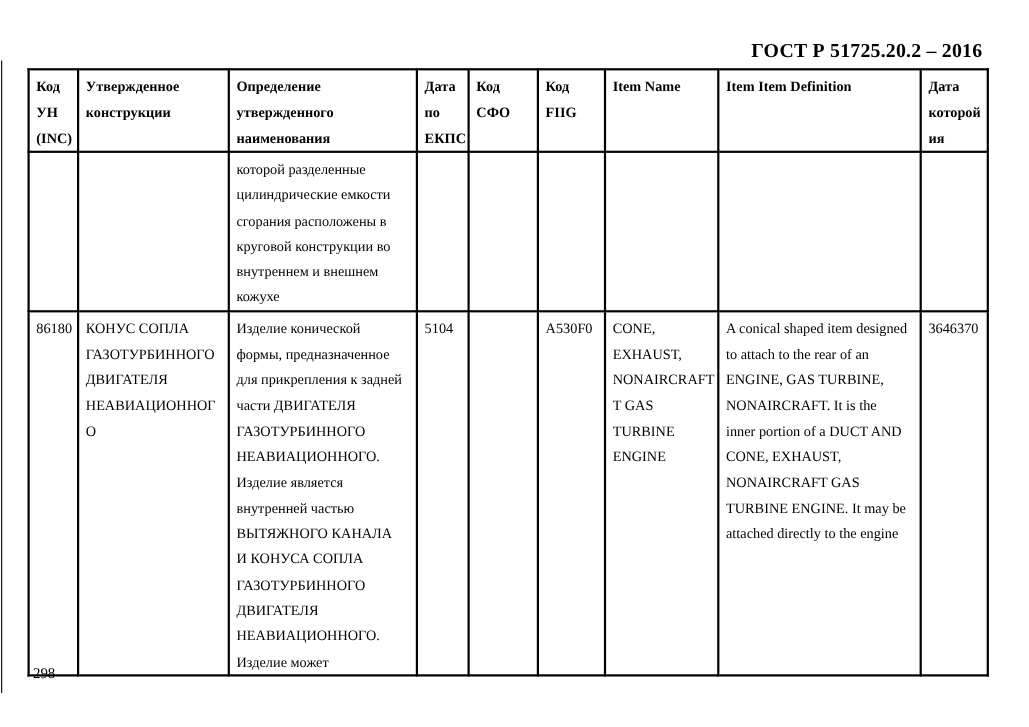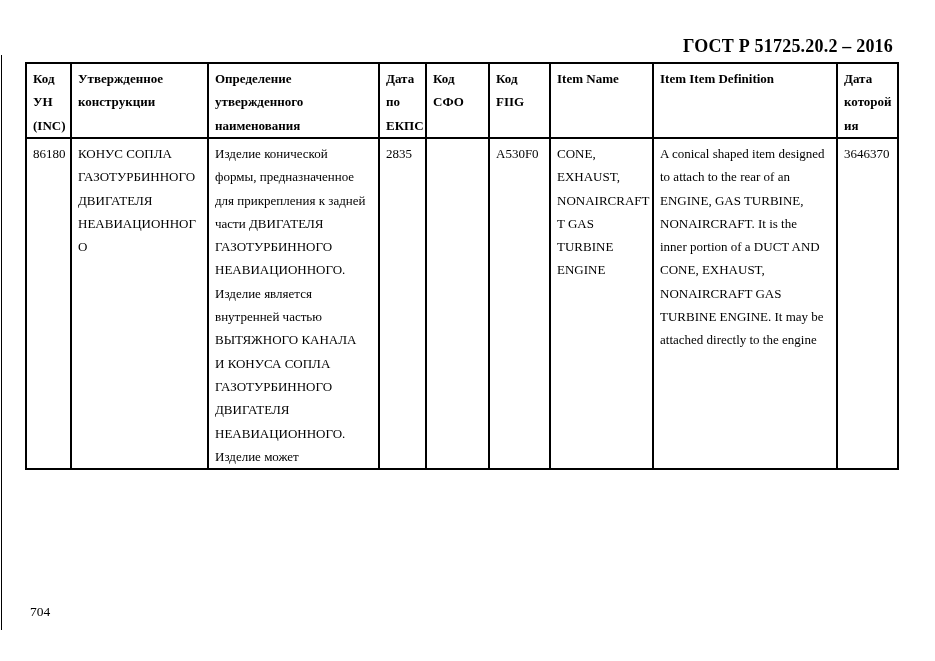--- a/index.html
+++ b/index.html
@@ -99,20 +99,36 @@
       <th>Код
 СФО</th>
       <th>Код
 FIIG</th>
       <th>Item Name</th>
       <th>Item Item Definition</th>
       <th>Дата
 которой
 ия</th>
     </tr>
+    <tr class="row-cont">
+      <td></td>
+      <td></td>
+      <td>которой разделенные
+цилиндрические емкости
+сгорания расположены в
+круговой конструкции во
+внутреннем и внешнем
+кожухе</td>
+      <td></td>
+      <td></td>
+      <td></td>
+      <td></td>
+      <td></td>
+      <td></td>
+    </tr>
     <tr class="row-main">
       <td>86180</td>
       <td>КОНУС СОПЛА
 ГАЗОТУРБИННОГО
 ДВИГАТЕЛЯ
 НЕАВИАЦИОННОГ
 О</td>
       <td>Изделие конической
 формы, предназначенное
 для прикрепления к задней
@@ -120,21 +136,21 @@
 ГАЗОТУРБИННОГО
 НЕАВИАЦИОННОГО.
 Изделие является
 внутренней частью
 ВЫТЯЖНОГО КАНАЛА
 И КОНУСА СОПЛА
 ГАЗОТУРБИННОГО
 ДВИГАТЕЛЯ
 НЕАВИАЦИОННОГО.
 Изделие может</td>
-      <td>2835</td>
+      <td>5104</td>
       <td></td>
       <td>A530F0</td>
       <td>CONE,
 EXHAUST,
 NONAIRCRAFT
 T GAS
 TURBINE
 ENGINE</td>
       <td>A conical shaped item designed
 to attach to the rear of an
@@ -143,13 +159,13 @@
 inner portion of a DUCT AND
 CONE, EXHAUST,
 NONAIRCRAFT GAS
 TURBINE ENGINE.  It may be
 attached directly to the engine</td>
       <td>3646370</td>
     </tr>
   </tbody>
 </table>
 
-<div class="page-number">704</div>
+<div class="page-number">298</div>
 
 </body></html>

